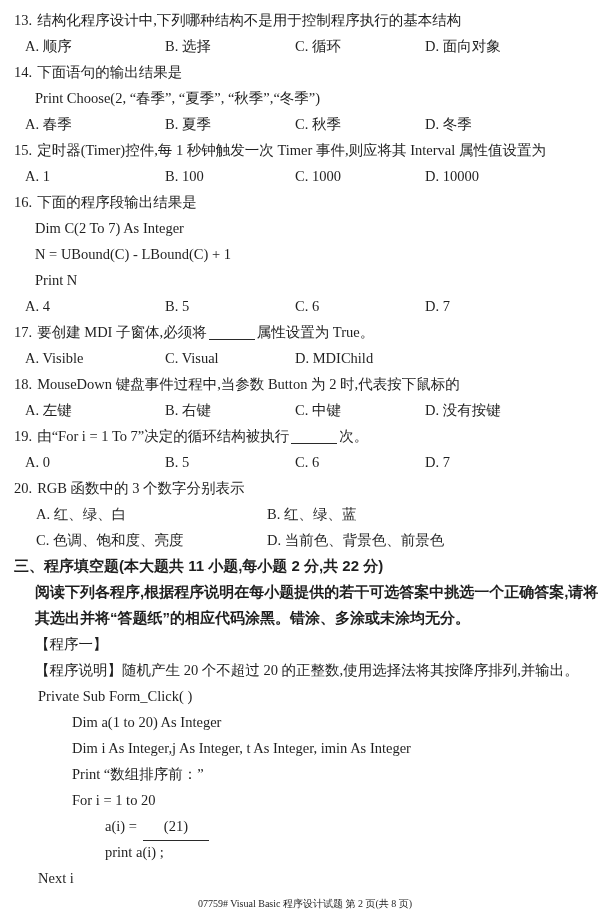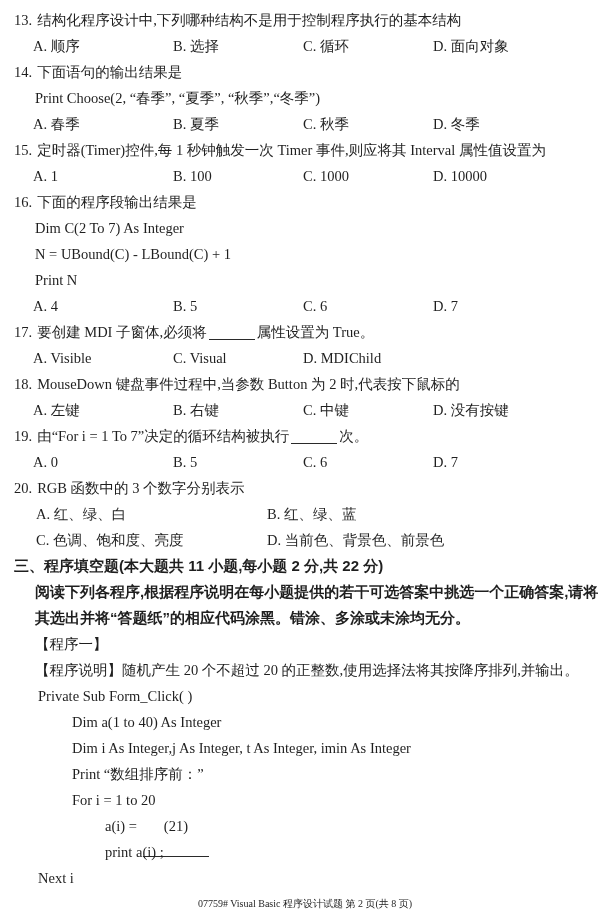--- a/index.html
+++ b/index.html
@@ -20,21 +20,21 @@
   .line {
     line-height: 26px;
     height: 26px;
     white-space: nowrap;
     overflow: visible;
   }
   .qnum { margin-right: 5px; }
   .options {
     display: grid;
     grid-template-columns: 140px 130px 130px 1fr;
-    margin-left: 19px;
+    margin-left: 11px;
     line-height: 26px;
     height: 26px;
     white-space: nowrap;
   }
   .options2 {
     display: grid;
     grid-template-columns: 231px 1fr;
     margin-left: 22px;
     line-height: 26px;
     height: 26px;
@@ -51,21 +51,21 @@
     height: 14px;
     vertical-align: -3px;
     margin: 0 2px;
   }
   .blank-labeled {
     display: inline-block;
     width: 66px;
     border-bottom: 1.2px solid #2a2a2a;
     text-align: center;
     margin-left: 6px;
-    padding-bottom: 17px;
+    padding-bottom: 1px;
   }
   .hei {
     font-family: "Liberation Sans", "DejaVu Sans", sans-serif;
     font-weight: bold;
     font-size: 15px;
   }
   .footer {
     text-align: center;
     line-height: 26px;
     height: 26px;
@@ -147,21 +147,21 @@
     <span>D. 当前色、背景色、前景色</span>
   </div>
 
   <div class="line hei">三、程序填空题(本大题共 11 小题,每小题 2 分,共 22 分)</div>
   <div class="line hei code">阅读下列各程序,根据程序说明在每小题提供的若干可选答案中挑选一个正确答案,请将</div>
   <div class="line hei code">其选出并将“答题纸”的相应代码涂黑。错涂、多涂或未涂均无分。</div>
   <div class="line code">【程序一】</div>
   <div class="line code">【程序说明】随机产生 20 个不超过 20 的正整数,使用选择法将其按降序排列,并输出。</div>
 
   <div class="line ind0">Private Sub Form_Click( )</div>
-  <div class="line ind1">Dim a(1 to 40) As Integer</div>
+  <div class="line ind1">Dim a(1 to 20) As Integer</div>
   <div class="line ind1">Dim i As Integer,j As Integer, t As Integer, imin As Integer</div>
   <div class="line ind1">Print “数组排序前：”</div>
   <div class="line ind1">For i = 1 to 20</div>
   <div class="line ind2"><span>a(i) =</span><span class="blank-labeled">(21)</span></div>
   <div class="line ind2">print a(i) ;</div>
   <div class="line ind0">Next i</div>
 
   <div class="footer">07759# Visual Basic 程序设计试题 第 2 页(共 8 页)</div>
 
 </div>

